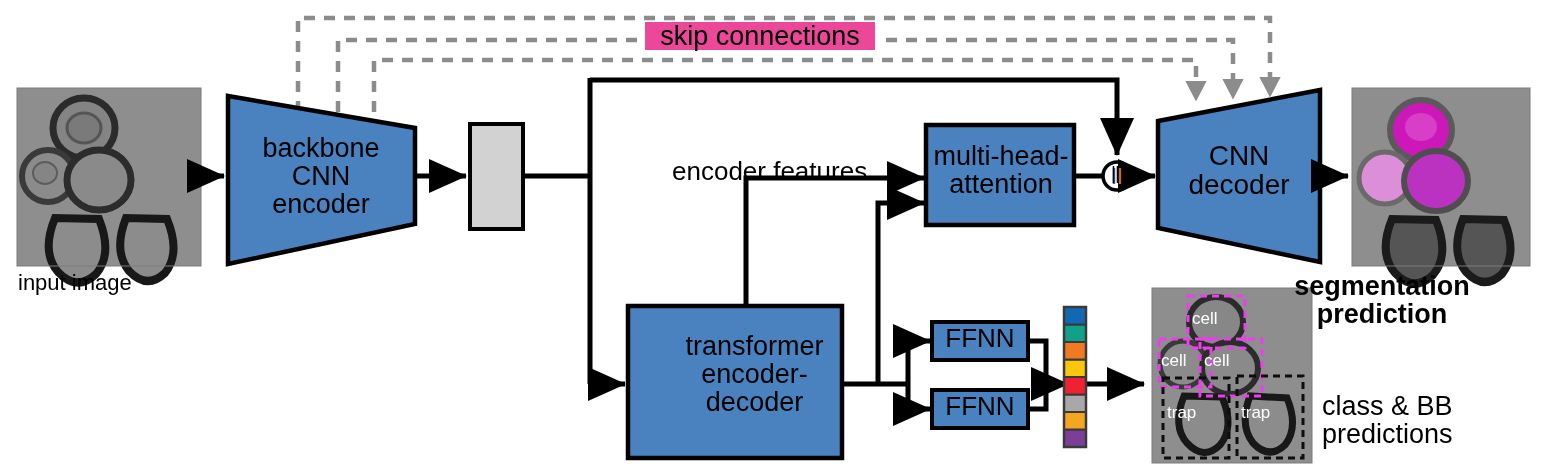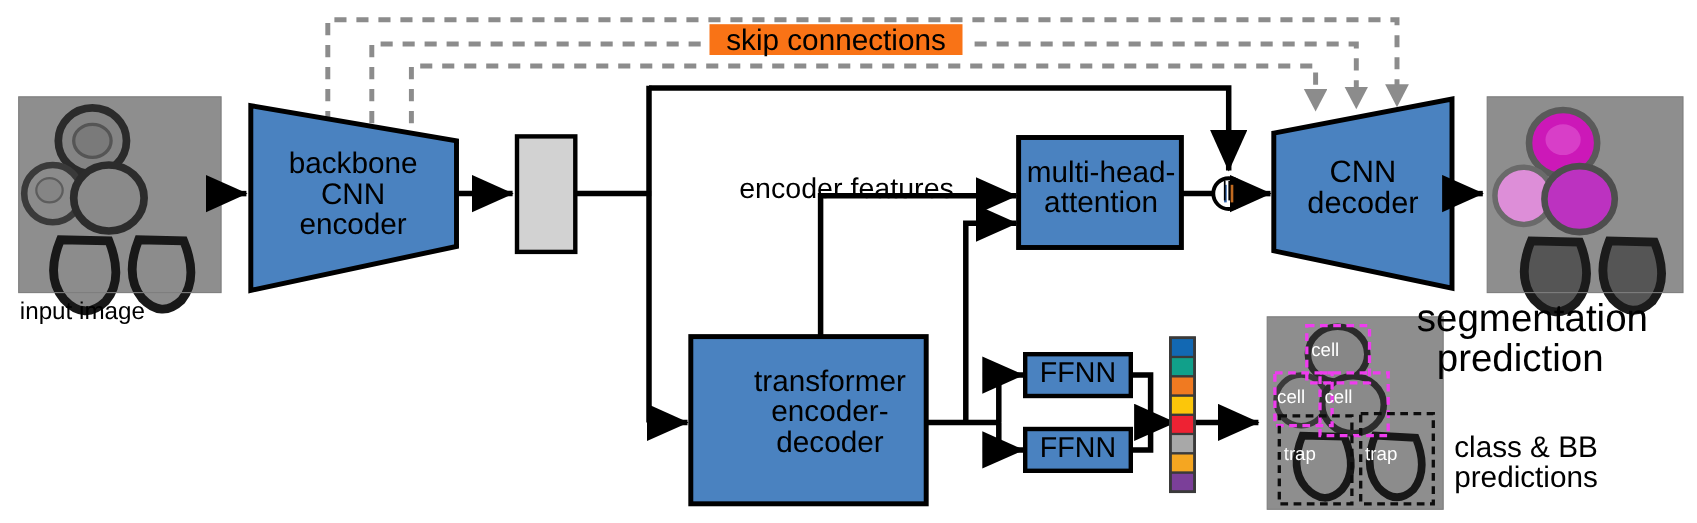--- a/index.html
+++ b/index.html
@@ -143,25 +143,25 @@
   <div class="lbl ctr" style="left:1117px;top:163px;width:0;font-size:19px;color:#000;margin-left:-6px;letter-spacing:-1px;">||</div>
 
   <div class="lbl ctr" style="left:1160px;top:141px;width:158px;font-size:28px;">CNN<br>decoder</div>
 
   <div class="lbl ctr" style="left:630px;top:332px;width:249px;font-size:27px;">transformer<br>encoder-<br>decoder</div>
 
   <div class="lbl ctr" style="left:932px;top:325px;width:96px;font-size:26px;">FFNN</div>
 
   <div class="lbl ctr" style="left:932px;top:393px;width:96px;font-size:26px;">FFNN</div>
 
-  <div class="lbl ctr" style="left:645px;top:22px;width:230px;font-size:27px;background:#f97316;text-align:center;">skip connections</div>
+  <div class="lbl ctr" style="left:645px;top:22px;width:230px;font-size:27px;background:#ec4899;text-align:center;">skip connections</div>
 
   <div class="lbl" style="left:18px;top:272px;font-size:22px;">input image</div>
 
-  <div class="lbl ctr" style="left:1288px;top:272px;width:188px;font-size:35px;">segmentation<br>prediction</div>
+  <div class="lbl ctr" style="left:1288px;top:272px;width:188px;font-size:27px;font-weight:bold;">segmentation<br>prediction</div>
 
   <div class="lbl" style="left:1322px;top:392px;font-size:27px;">class &amp; BB<br>predictions</div>
 
   <div class="lbl" style="left:1192px;top:310px;font-size:17px;color:#fff;">cell</div>
   <div class="lbl" style="left:1161px;top:352px;font-size:17px;color:#fff;">cell</div>
   <div class="lbl" style="left:1204px;top:352px;font-size:17px;color:#fff;">cell</div>
   <div class="lbl" style="left:1167px;top:404px;font-size:17px;color:#fff;">trap</div>
   <div class="lbl" style="left:1241px;top:404px;font-size:17px;color:#fff;">trap</div>
 
 </div>

